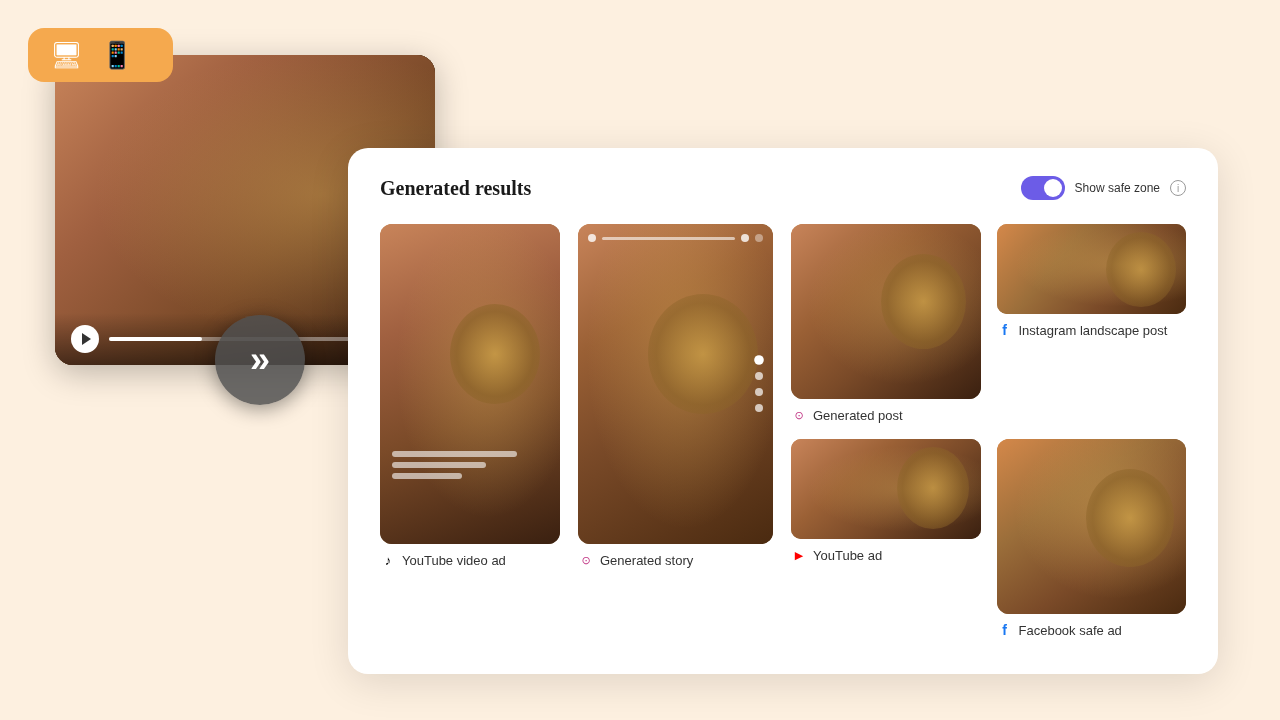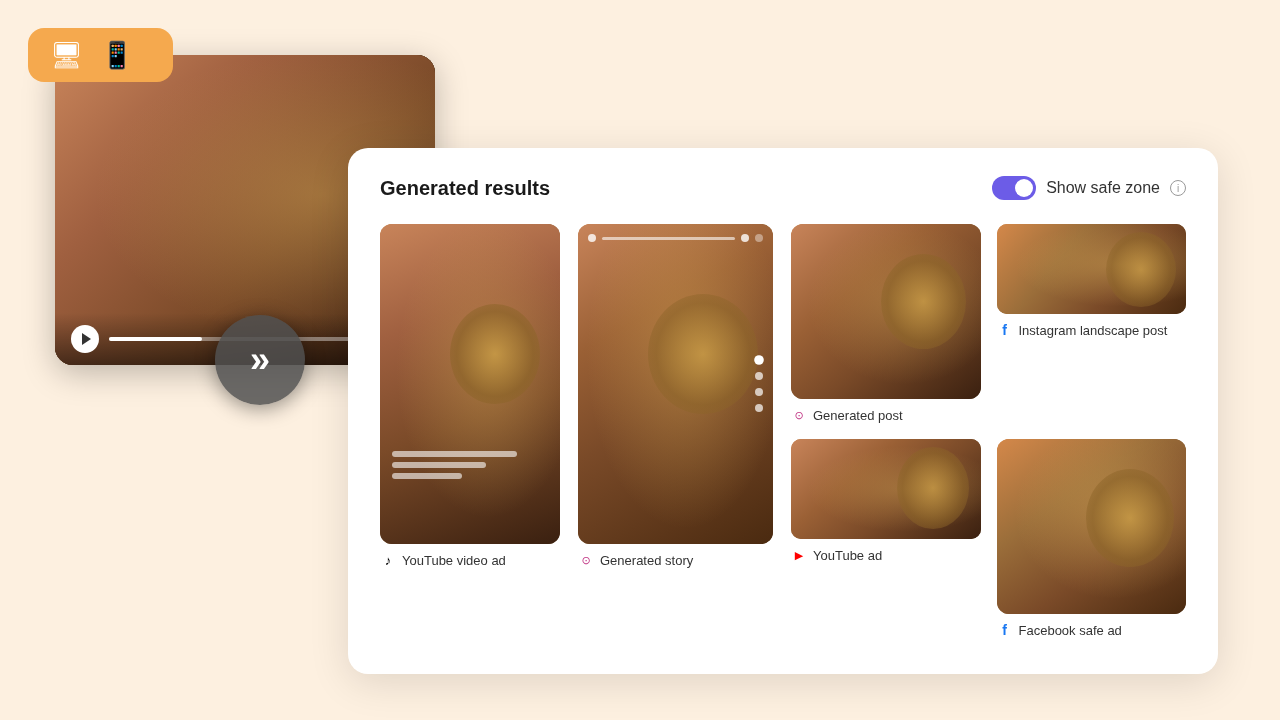--- a/index.html
+++ b/index.html
@@ -150,20 +150,21 @@
     .panel-header {
       display: flex;
       align-items: center;
       justify-content: space-between;
       margin-bottom: 24px;
     }
     .panel-title {
       font-size: 20px;
       font-weight: 700;
       color: #1a1a1a;
+      font-family: Liberation Serif, serif;
     }
     .safe-zone-toggle {
       display: flex;
       align-items: center;
       gap: 10px;
     }
     .toggle-switch {
       width: 44px;
       height: 24px;
       background: #6c5ce7;
@@ -174,21 +175,21 @@
     .toggle-knob {
       width: 18px;
       height: 18px;
       background: white;
       border-radius: 50%;
       position: absolute;
       top: 3px;
       right: 3px;
     }
     .safe-zone-label {
-      font-size: 16px;
+      font-size: 12px;
       color: #333;
     }
     .info-icon {
       width: 16px;
       height: 16px;
       border: 1.5px solid #999;
       border-radius: 50%;
       display: flex;
       align-items: center;
       justify-content: center;

